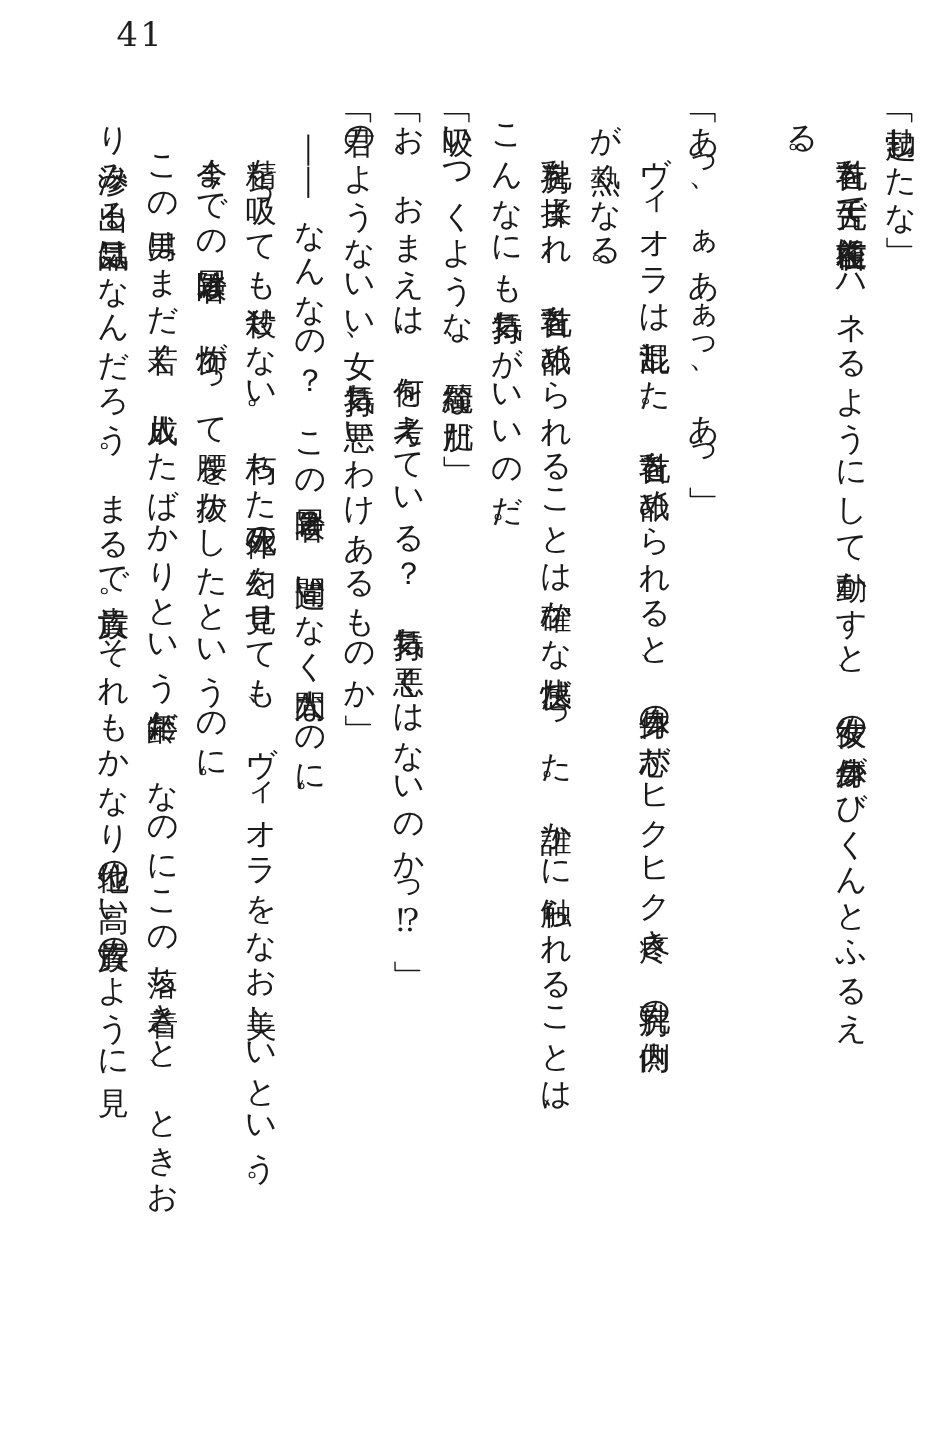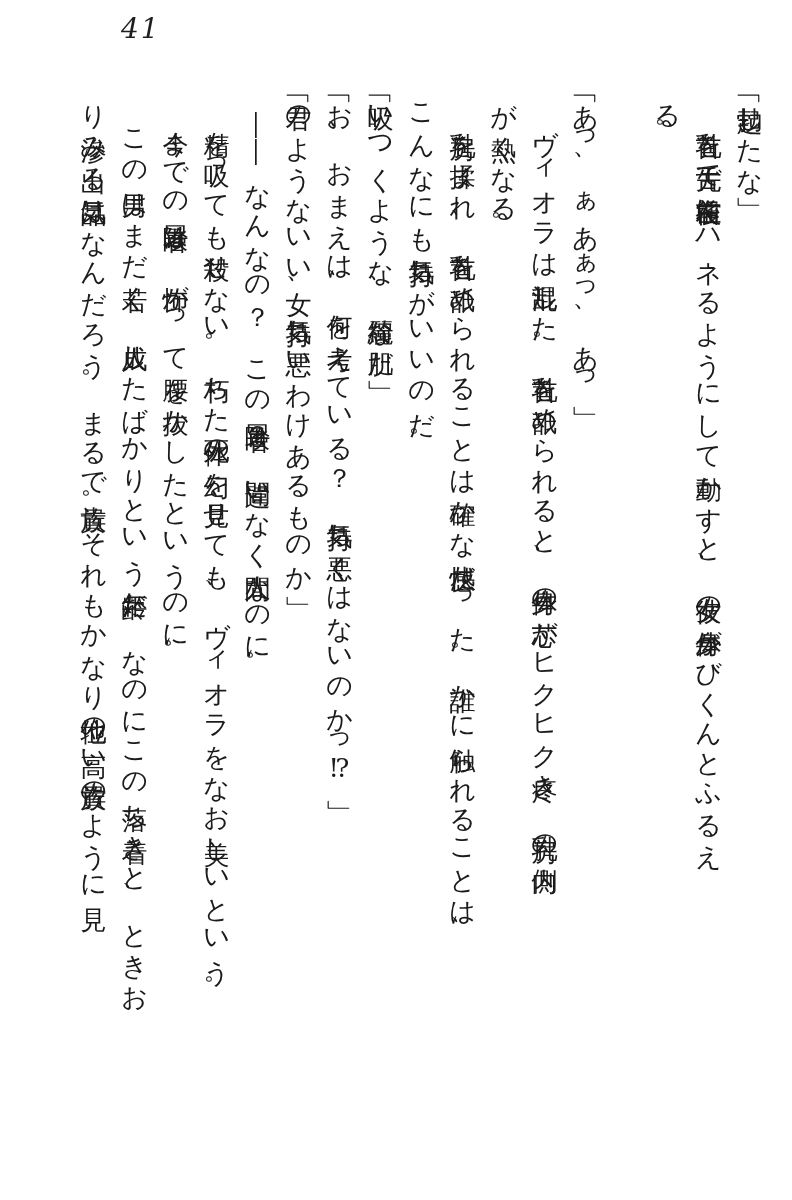--- a/index.html
+++ b/index.html
@@ -12,24 +12,22 @@
     position: relative;
     background: #ffffff;
     font-family: "DejaVu Serif", "Liberation Serif", serif;
     overflow: hidden;
   }
   .page-number {
     position: absolute;
     top: 12px;
     left: 97px;
     font-size: 28px;
-    font-style: italic;
     color: #1f1f1f;
     letter-spacing: 2px;
-    margin-left: 24px;
   }
   .page-text {
     position: absolute;
     top: 86px;
     right: 22px;
     height: 1038px;
     writing-mode: vertical-rl;
     text-orientation: mixed;
     font-size: 26px;
     color: #1b1b1b;

